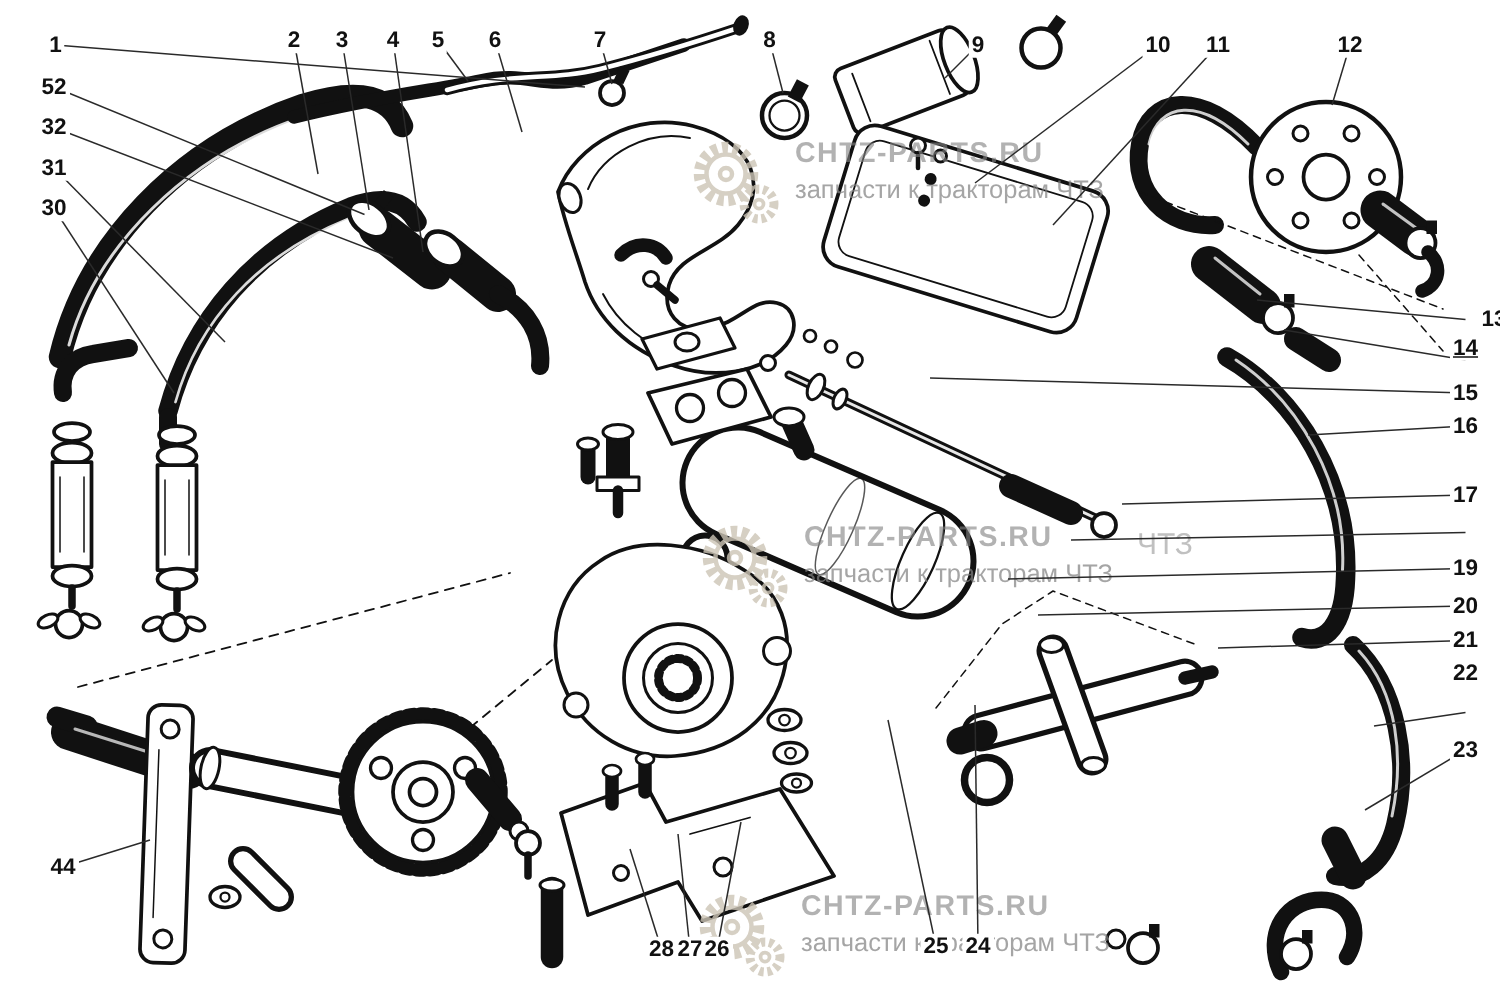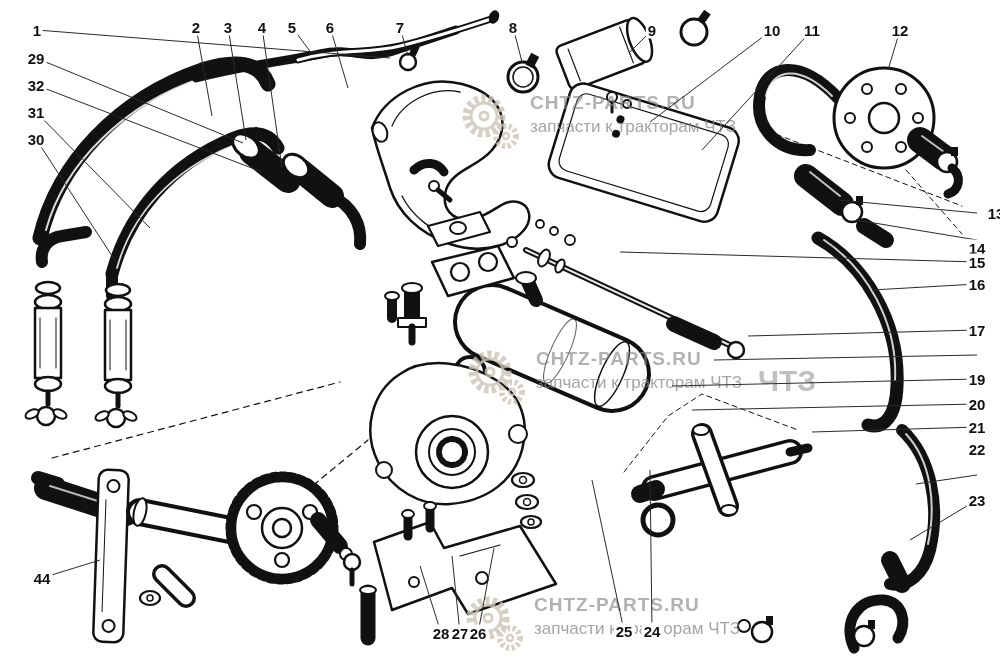--- a/index.html
+++ b/index.html
@@ -28,22 +28,22 @@
   .wm-gears { opacity:.8; flex:0 0 auto; }
   .wm-line1 {
     font-weight:bold; font-size:19px; letter-spacing:1px;
     color:rgba(130,130,130,.62); white-space:nowrap;
   }
   .wm-line2 {
     font-size:17px; color:rgba(130,130,130,.72);
     margin-top:3px; white-space:nowrap;
   }
   .wm-big {
-    font-weight:bold; font-size:30px; color:rgba(140,140,140,.55);
-    margin-left:10px; margin-top:16px; white-space:nowrap;
+    font-weight:normal; font-size:20px; color:rgba(140,140,140,.55);
+    margin-left:10px; margin-top:4px; white-space:nowrap;
   }
 </style>
 </head>
 <body>
 
 <div id="stage">
 
   <svg id="artwork" viewBox="0 0 1000 663" width="1000" height="663" xmlns="http://www.w3.org/2000/svg">
     <g stroke="#111111" fill="none" stroke-linecap="round" stroke-linejoin="round">
 
@@ -309,37 +309,37 @@
       <line x1="977" y1="500" x2="910" y2="540"></line>
       <line x1="42" y1="578" x2="100" y2="560"></line>
       <line x1="441" y1="633" x2="420" y2="566"></line>
       <line x1="460" y1="633" x2="452" y2="556"></line>
       <line x1="478" y1="633" x2="494" y2="548"></line>
       <line x1="624" y1="631" x2="592" y2="480"></line>
       <line x1="652" y1="631" x2="650" y2="470"></line>
     </svg>
 
 <div class="callout" style="left: 37px; top: 30px;">1</div>
-    <div class="callout" style="left: 36px; top: 58px;">29</div>
+    <div class="callout" style="left: 36px; top: 58px;">52</div>
     <div class="callout" style="left: 36px; top: 85px;">32</div>
     <div class="callout" style="left: 36px; top: 112px;">31</div>
     <div class="callout" style="left: 36px; top: 139px;">30</div>
     <div class="callout" style="left: 196px; top: 27px;">2</div>
     <div class="callout" style="left: 228px; top: 27px;">3</div>
     <div class="callout" style="left: 262px; top: 27px;">4</div>
     <div class="callout" style="left: 292px; top: 27px;">5</div>
     <div class="callout" style="left: 330px; top: 27px;">6</div>
     <div class="callout" style="left: 400px; top: 27px;">7</div>
     <div class="callout" style="left: 513px; top: 27px;">8</div>
     <div class="callout" style="left: 652px; top: 30px;">9</div>
     <div class="callout" style="left: 772px; top: 30px;">10</div>
     <div class="callout" style="left: 812px; top: 30px;">11</div>
     <div class="callout" style="left: 900px; top: 30px;">12</div>
     <div class="callout" style="left: 977px; top: 213px; margin-left: 19px;">13</div>
-    <div class="callout" style="left: 977px; top: 248px; text-decoration: underline;">14</div>
+    <div class="callout" style="left: 977px; top: 232px; text-decoration: underline;">14</div>
     <div class="callout" style="left: 977px; top: 262px;">15</div>
     <div class="callout" style="left: 977px; top: 284px;">16</div>
     <div class="callout" style="left: 977px; top: 330px;">17</div>
     <div class="callout" style="left: 1025px; top: 355px;">18</div>
     <div class="callout" style="left: 977px; top: 379px;">19</div>
     <div class="callout" style="left: 977px; top: 404px;">20</div>
     <div class="callout" style="left: 977px; top: 427px;">21</div>
     <div class="callout" style="left: 977px; top: 449px;">22</div>
     <div class="callout" style="left: 977px; top: 500px;">23</div>
     <div class="callout" style="left: 42px; top: 578px;">44</div>

